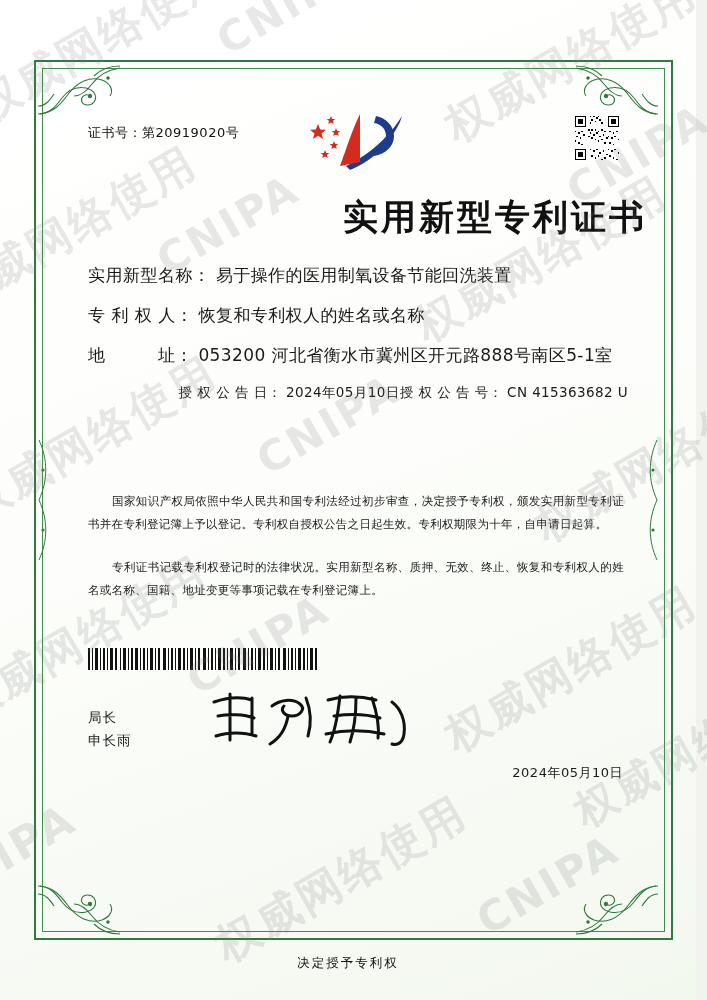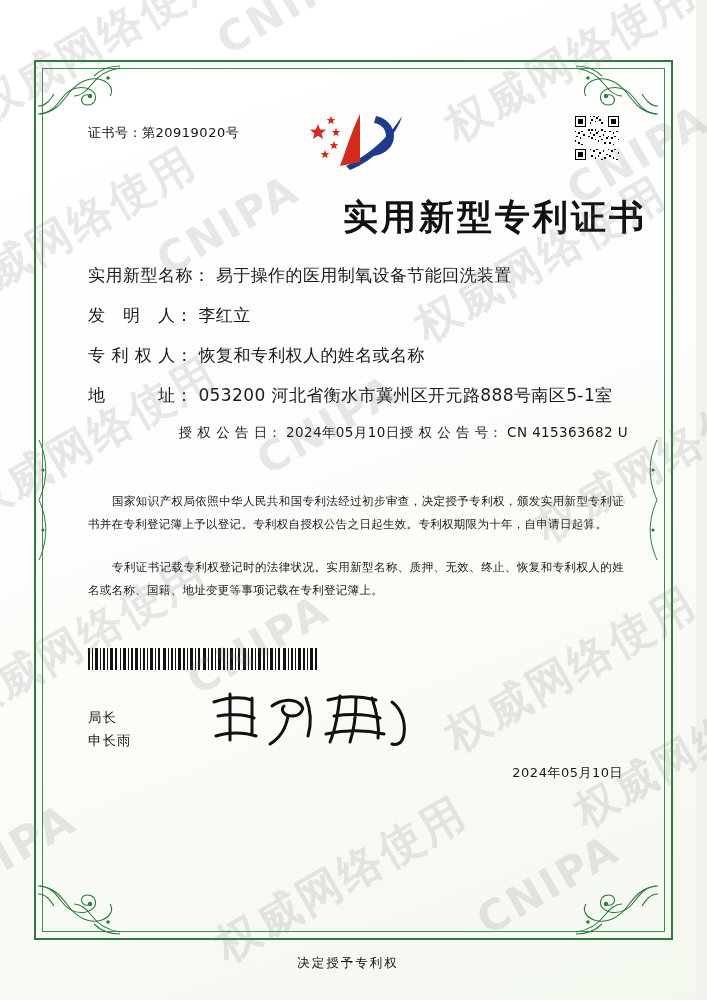--- a/index.html
+++ b/index.html
@@ -407,24 +407,20 @@
 
     <div class="main-title">实用新型专利证书</div>
 
     <div class="fields">
 
       <div class="field-row">
         <span class="fl">实用新型名称：</span>
         <span class="fv">易于操作的医用制氧设备节能回洗装置</span>
       </div>
 
-      <div class="field-row">
-        <span class="fl w5">发　明　人：</span>
-        <span class="fv">李红立</span>
-      </div>
 
 
 
       <div class="field-row">
         <span class="fl w5">专 利 权 人：</span>
         <span class="fv">恢复和专利权人的姓名或名称</span>
       </div>
 
       <div class="field-row">
         <span class="fl w5">地　　　址：</span>

